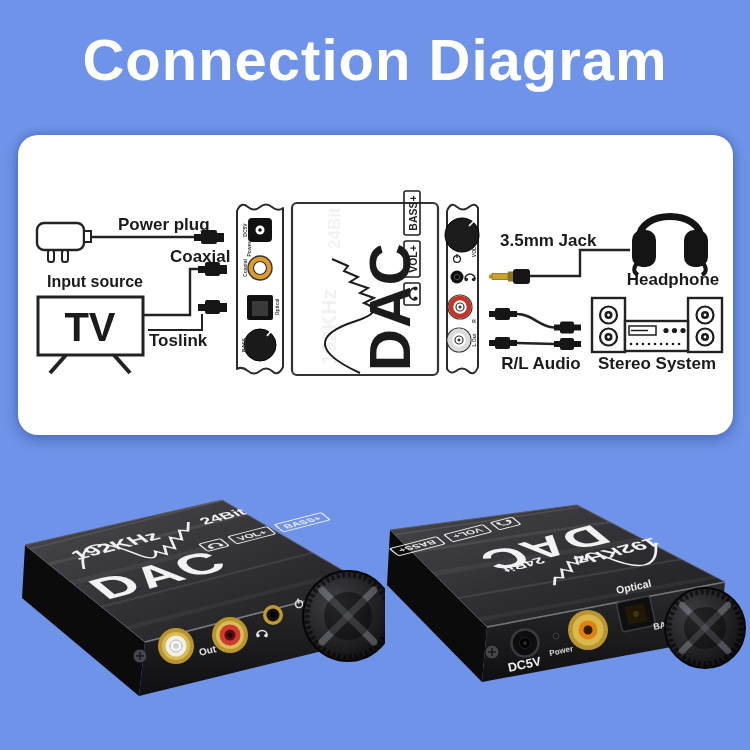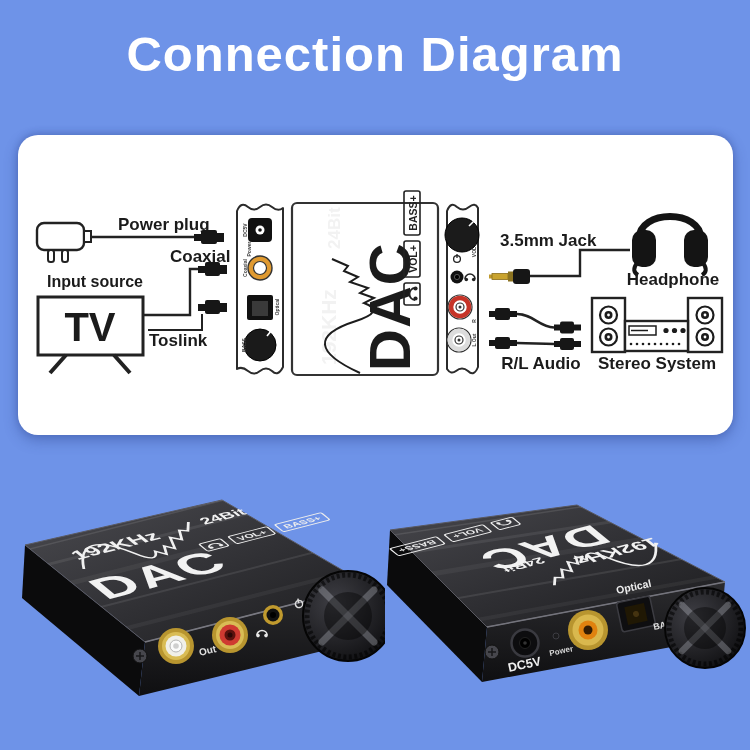--- a/index.html
+++ b/index.html
@@ -1,19 +1,19 @@
 <!DOCTYPE html>
 <html><head>
 <meta charset="utf-8">
 <style>
   html,body{margin:0;padding:0;background:#6e93e8;}
   .stage{position:relative;width:750px;height:750px;background:#6e93e8;overflow:hidden;
          font-family:"Liberation Sans","DejaVu Sans",sans-serif;}
   .title{position:absolute;top:26px;left:0;width:100%;text-align:center;color:#ffffff;
-         font-size:49px;font-weight:bold;letter-spacing:1px;}
+         font-size:58px;font-weight:bold;letter-spacing:1px;}
   .panel{position:absolute;left:18px;top:135px;width:715px;height:300px;background:#ffffff;
          border-radius:20px;box-shadow:0 5px 14px rgba(44,66,140,.45),0 -2px 6px rgba(44,66,140,.28);}
   .diagram-svg{position:absolute;left:18px;top:135px;}
   .product-svg{position:absolute;}
   svg text{font-family:"Liberation Sans","DejaVu Sans",sans-serif;}
   .lbl{font-weight:bold;fill:#1b1b1b;font-size:17px;}
   .lbl-sm{font-weight:bold;fill:#1b1b1b;font-size:16px;}
   .tiny{font-weight:bold;fill:#3a3a3a;font-size:5px;}
   .badge-txt{font-weight:bold;fill:#222222;font-size:10.5px;}
   .brand{fill:#f2f2f2;font-weight:bold;}

